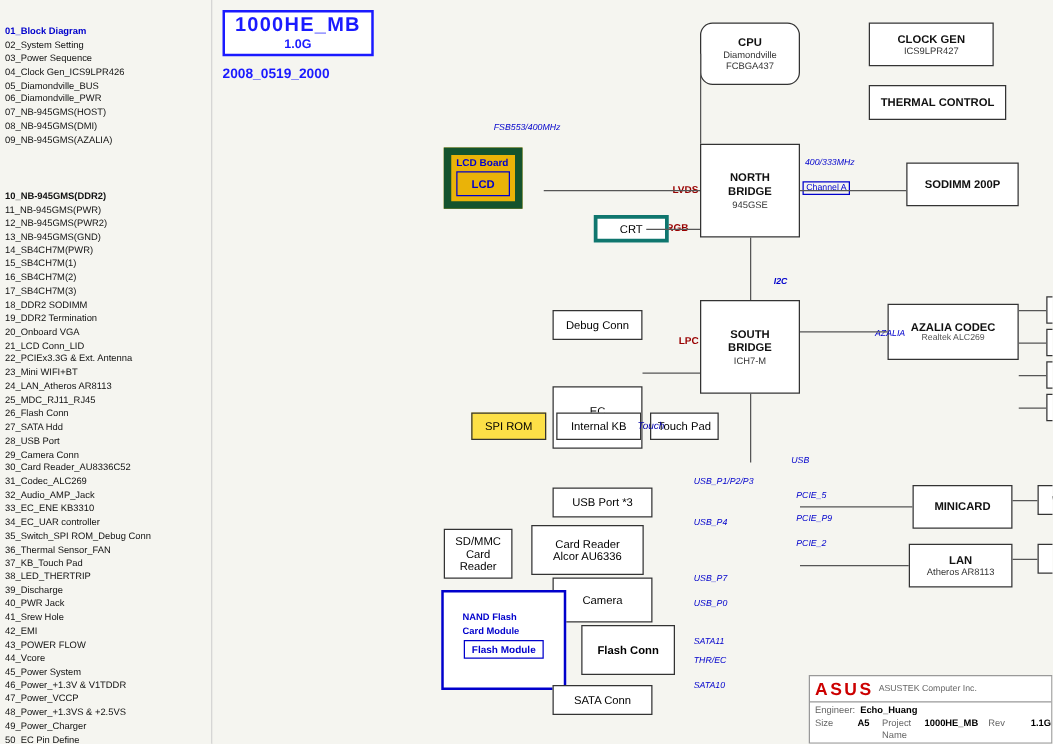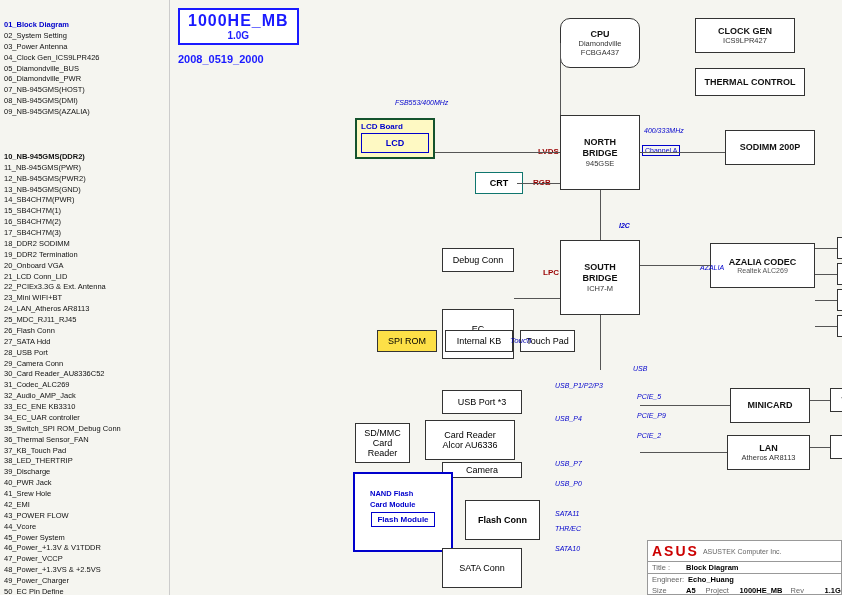--- a/index.html
+++ b/index.html
@@ -190,23 +190,23 @@
       top: 315px;
       width: 60px;
       height: 22px;
     }
 
     
     .lcd-board-block {
       position: absolute;
       left: 185px;
       top: 118px;
-      width: 80px;
-      border: 2px solid #14532d;
-      background: #fef9c3;
+      width: 63px;
+      border: 6px solid #14532d;
+      background: #eab308;
       padding: 2px;
     }
     .lcd-board-label {
       font-size: 8px;
       font-weight: bold;
       color: #0000cc;
       text-align: left;
       padding-left: 2px;
     }
     .lcd-inner {
@@ -323,21 +323,21 @@
       flex-direction: column;
       align-items: center;
       justify-content: center;
     }
 
     .camera-block {
       position: absolute;
       left: 272px;
       top: 462px;
       width: 80px;
-      height: 16px;
+      height: 36px;
       border: 1px solid #333;
       background: #fff;
       display: flex;
       align-items: center;
       justify-content: center;
     }
 
     
     .nand-outer {
       position: absolute;
@@ -380,40 +380,39 @@
       font-size: 9px;
       font-weight: bold;
       text-align: center;
     }
 
     .sataconn-block {
       position: absolute;
       left: 272px;
       top: 548px;
       width: 80px;
-      height: 40px;
+      height: 24px;
       border: 1px solid #333;
       background: #fff;
       display: flex;
       align-items: center;
       justify-content: center;
     }
 
     .crt-block {
       position: absolute;
       left: 305px;
       top: 172px;
-      width: 48px;
+      width: 60px;
       height: 22px;
-      border: 1px solid #0f766e;
-      background: #fff;
-      display: flex;
-      align-items: center;
-      justify-content: center;
-      font-weight: bold;
+      border: 3px solid #0f766e;
+      background: #fff;
+      display: flex;
+      align-items: center;
+      justify-content: center;
     }
 
     
     .signal-label {
       position: absolute;
       font-size: 7px;
       color: #0000cc;
       font-style: italic;
     }
 
@@ -551,21 +550,21 @@
     }
   </style>
 </head>
 <body>
 
 <div class="page-wrapper">
 
   <div class="sidebar">
       <div class="sidebar-item" style="color: rgb(0, 0, 204); font-weight: bold;">01_Block Diagram</div>
       <div class="sidebar-item" style="color: rgb(17, 17, 17); font-weight: normal;">02_System Setting</div>
-      <div class="sidebar-item" style="color: rgb(17, 17, 17); font-weight: normal;">03_Power Antenna</div>
+      <div class="sidebar-item" style="color: rgb(17, 17, 17); font-weight: normal;">03_Power Sequence</div>
       <div class="sidebar-item" style="color: rgb(17, 17, 17); font-weight: normal;">04_Clock Gen_ICS9LPR426</div>
       <div class="sidebar-item" style="color: rgb(17, 17, 17); font-weight: normal;">05_Diamondville_BUS</div>
       <div class="sidebar-item" style="color: rgb(17, 17, 17); font-weight: normal;">06_Diamondville_PWR</div>
       <div class="sidebar-item" style="color: rgb(17, 17, 17); font-weight: normal;">07_NB-945GMS(HOST)</div>
       <div class="sidebar-item" style="color: rgb(17, 17, 17); font-weight: normal;">08_NB-945GMS(DMI)</div>
       <div class="sidebar-item" style="color: rgb(17, 17, 17); font-weight: normal;">09_NB-945GMS(AZALIA)</div>
       <div class="sidebar-item" style="color: rgb(17, 17, 17); font-weight: bold; margin-top: 34px;">10_NB-945GMS(DDR2)</div>
       <div class="sidebar-item" style="color: rgb(17, 17, 17); font-weight: normal;">11_NB-945GMS(PWR)</div>
       <div class="sidebar-item" style="color: rgb(17, 17, 17); font-weight: normal;">12_NB-945GMS(PWR2)</div>
       <div class="sidebar-item" style="color: rgb(17, 17, 17); font-weight: normal;">13_NB-945GMS(GND)</div>
@@ -789,24 +788,20 @@
 
     <div class="sataconn-block">
       <div class="block-title">SATA Conn</div>
     </div>
 
     <div class="asus-footer">
       <div class="asus-logo-row">
         <div class="asus-logo-text">ASUS</div>
         <div style="font-size:7px;color:#666;margin-left:4px;">ASUSTEK Computer Inc.</div>
       </div>
-      <div class="asus-title-row">
-        <span class="asus-field-label">Title :</span>
-        <span class="asus-field-value">Block Diagram</span>
-      </div>
       <div class="asus-info-row">
         <span class="asus-field-label">Engineer:</span>
         <span class="asus-field-value">Echo_Huang</span>
       </div>
       <div class="asus-info-row">
         <span class="asus-field-label">Size</span>
         <span class="asus-field-value">A5</span>
         <span class="asus-field-label" style="margin-left:6px;">Project Name</span>
         <span class="asus-field-value">1000HE_MB</span>
         <span class="asus-field-label" style="margin-left:4px;">Rev</span>

